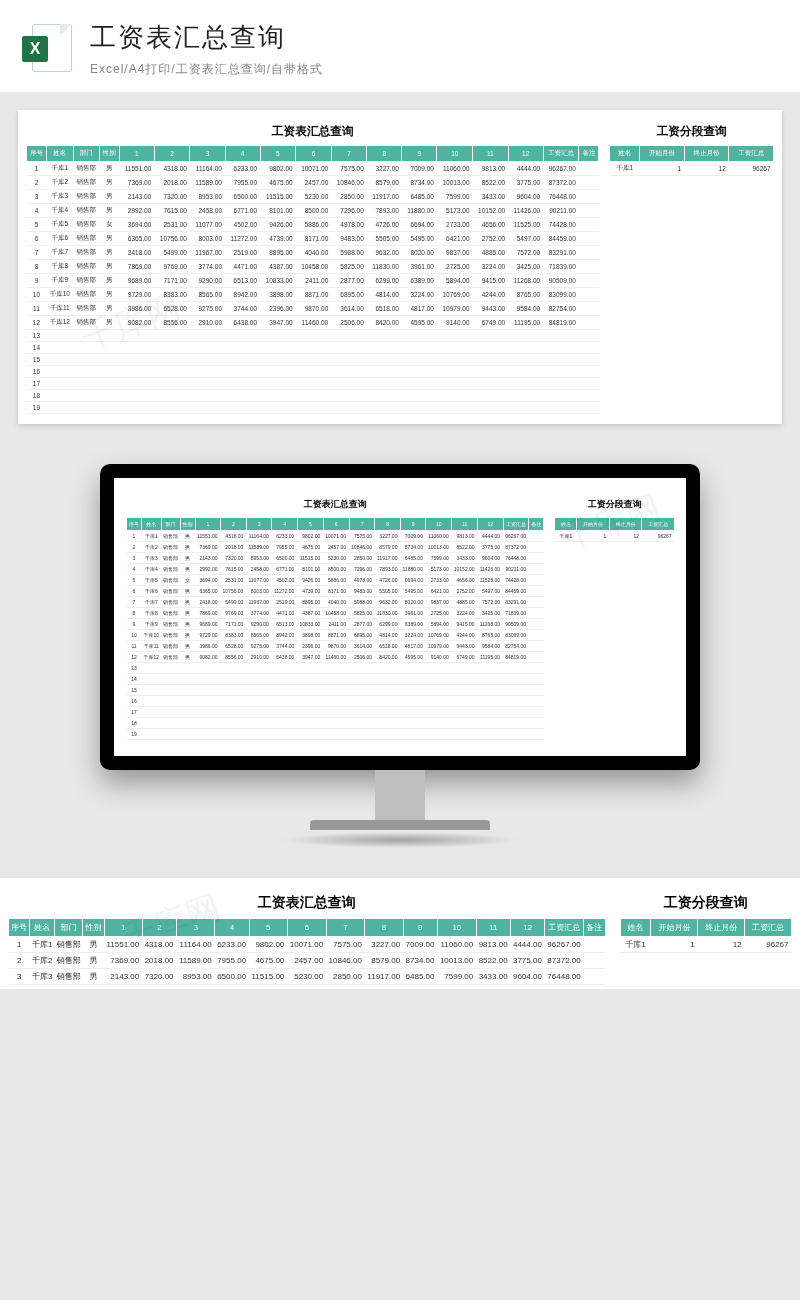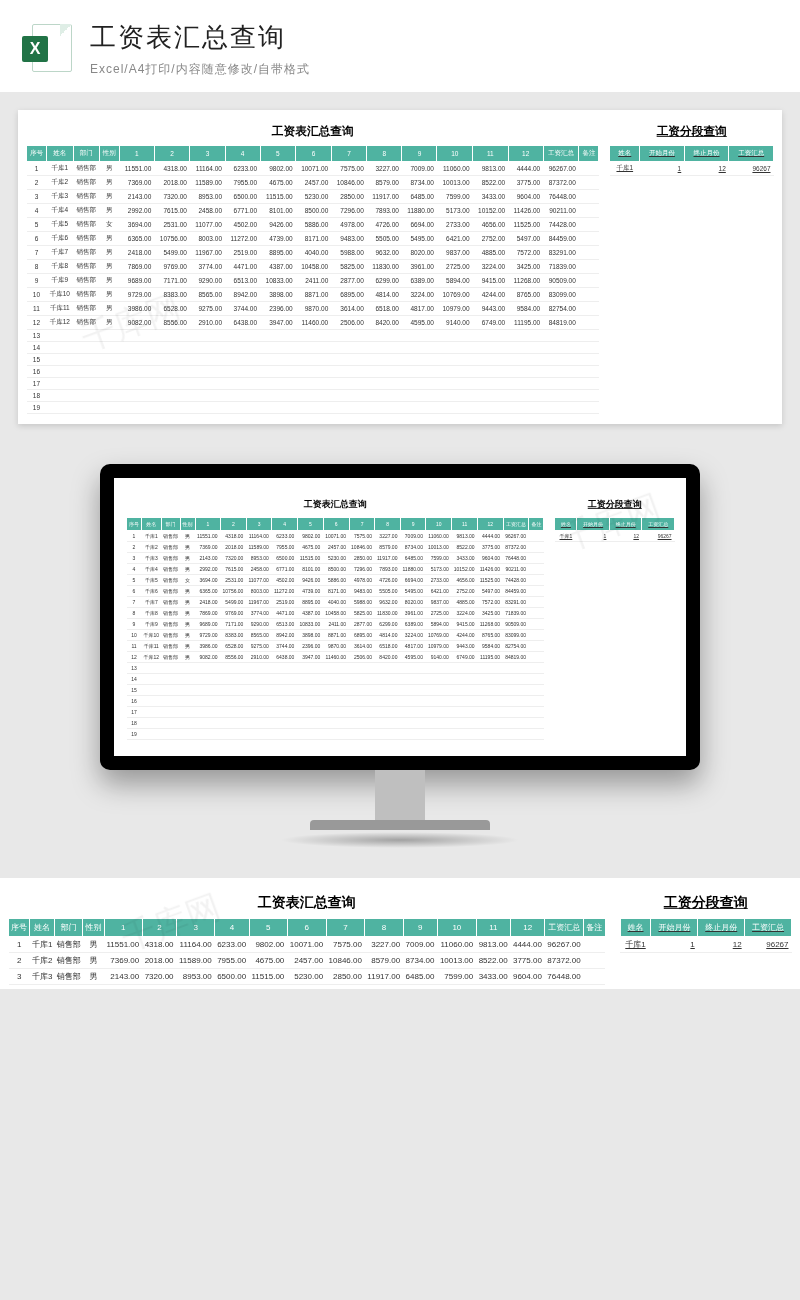--- a/index.html
+++ b/index.html
@@ -81,21 +81,21 @@
     white-space: nowrap;
   }
   td {
     padding: 2px 2px;
     text-align: center;
     border-bottom: 1px solid #eee;
     white-space: nowrap;
     color: #333;
   }
   .main-wrap { flex: 1 1 auto; }
-  .side-wrap { flex: 0 0 22%; text-decoration: underline; }
+  .side-wrap { flex: 0 0 22%; }
   tr.empty td { height: 11px; }
   .num { text-align: right; padding-right:3px; }
 
   .monitor-zone {
     display:flex;
     flex-direction:column;
     align-items:center;
     margin: 40px 0 30px 0;
   }
   .monitor {
@@ -134,21 +134,21 @@
 <body>
 
 <div class="header">
   <div class="excel-icon">
     <div class="sheet"></div>
     <div class="fold"></div>
     <div class="x">X</div>
   </div>
   <div class="header-text">
     <h1>工资表汇总查询</h1>
-    <p>Excel/A4打印/内容随意修改/自带格式</p>
+    <p>Excel/A4打印/工资表汇总查询/自带格式</p>
   </div>
 </div>
 
 <div class="panel">
   <div class="tables">
     <div class="main-wrap">
       <div class="title">工资表汇总查询</div>
       <table>
         <thead>
             <tr id="mh1">

